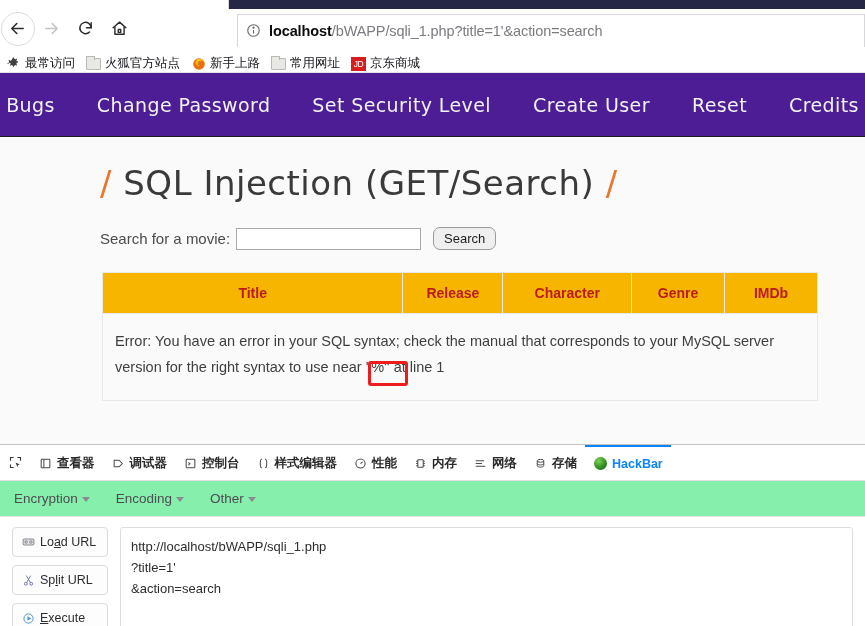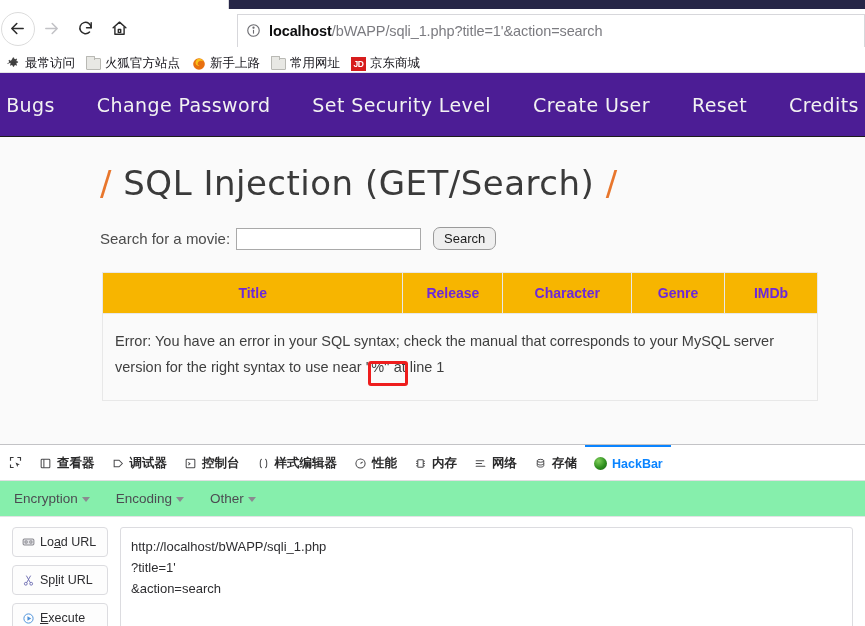--- a/index.html
+++ b/index.html
@@ -62,21 +62,21 @@
     position:absolute; left:0; top:47px; width:865px; height:26px;
     background:#ffffff;
     display:flex; align-items:flex-end; padding-left:6px;
     border-bottom:1px solid #e4e4e6;
   }
   .bm { display:flex; align-items:center; margin-right:11px; }
   .bm .bmicon { width:15px; height:15px; margin-right:4px; display:flex; align-items:center; justify-content:center; flex:0 0 auto;}
   .bm .bmlabel { font-size:12.5px; color:#15141a; white-space:nowrap; }
   .jd-badge {
     width:15px; height:14px; background:#d71d1d; color:#fff;
-    font-size:8.5px; font-weight:700; display:flex; align-items:center; justify-content:center;
+    font-size:8.5px; font-weight:400; display:flex; align-items:center; justify-content:center;
     letter-spacing:-0.5px;
   }
   .folder { width:15px;height:12px; background:#e8e8e4; border:1px solid #b9b9b4; border-radius:1px; position:relative;}
   .folder::before{content:"";position:absolute;left:-1px;top:-3px;width:7px;height:3px;background:#e8e8e4;border:1px solid #b9b9b4;border-bottom:none;border-radius:1px 1px 0 0;}
 
   
   .page { position:absolute; left:0; top:73px; width:865px; height:371px; background:#fafafa; overflow:hidden;}
   .sitenav {
     height:64px; background:#4c1d95;
     display:flex; align-items:center; justify-content:center;
@@ -106,21 +106,21 @@
   }
   .searchrow .searchbtn {
     margin-left:12px; height:23px; padding:0 10px;
     border:1px solid #9a9a9a; background:#efefef; border-radius:7px;
     font-size:13px; color:#1c1c1c; cursor:pointer;
     font-family:"Liberation Sans", sans-serif;
   }
 
   .restable { margin:22px 0 0 102px; width:716px; border-collapse:collapse; }
   .restable th {
-    background:#f7b500; color:#6d28d9; font-size:14px; font-weight:bold;
+    background:#f7b500; color:#b91c1c; font-size:14px; font-weight:bold;
     padding:12px 4px; border:1px solid #e8e8e8; text-align:center;
   }
   .restable td.errcell {
     background:#fafafa; border:1px solid #e8e8e8; color:#3f3f3f;
     font-size:14.5px; line-height:26px; padding:14px 12px 20px 12px;
     vertical-align:top;
   }
   .hl-box {
     position:absolute; left:368px; top:361px; width:40px; height:25px;
     border:3px solid #ee1d1d; border-radius:3px; pointer-events:none;

